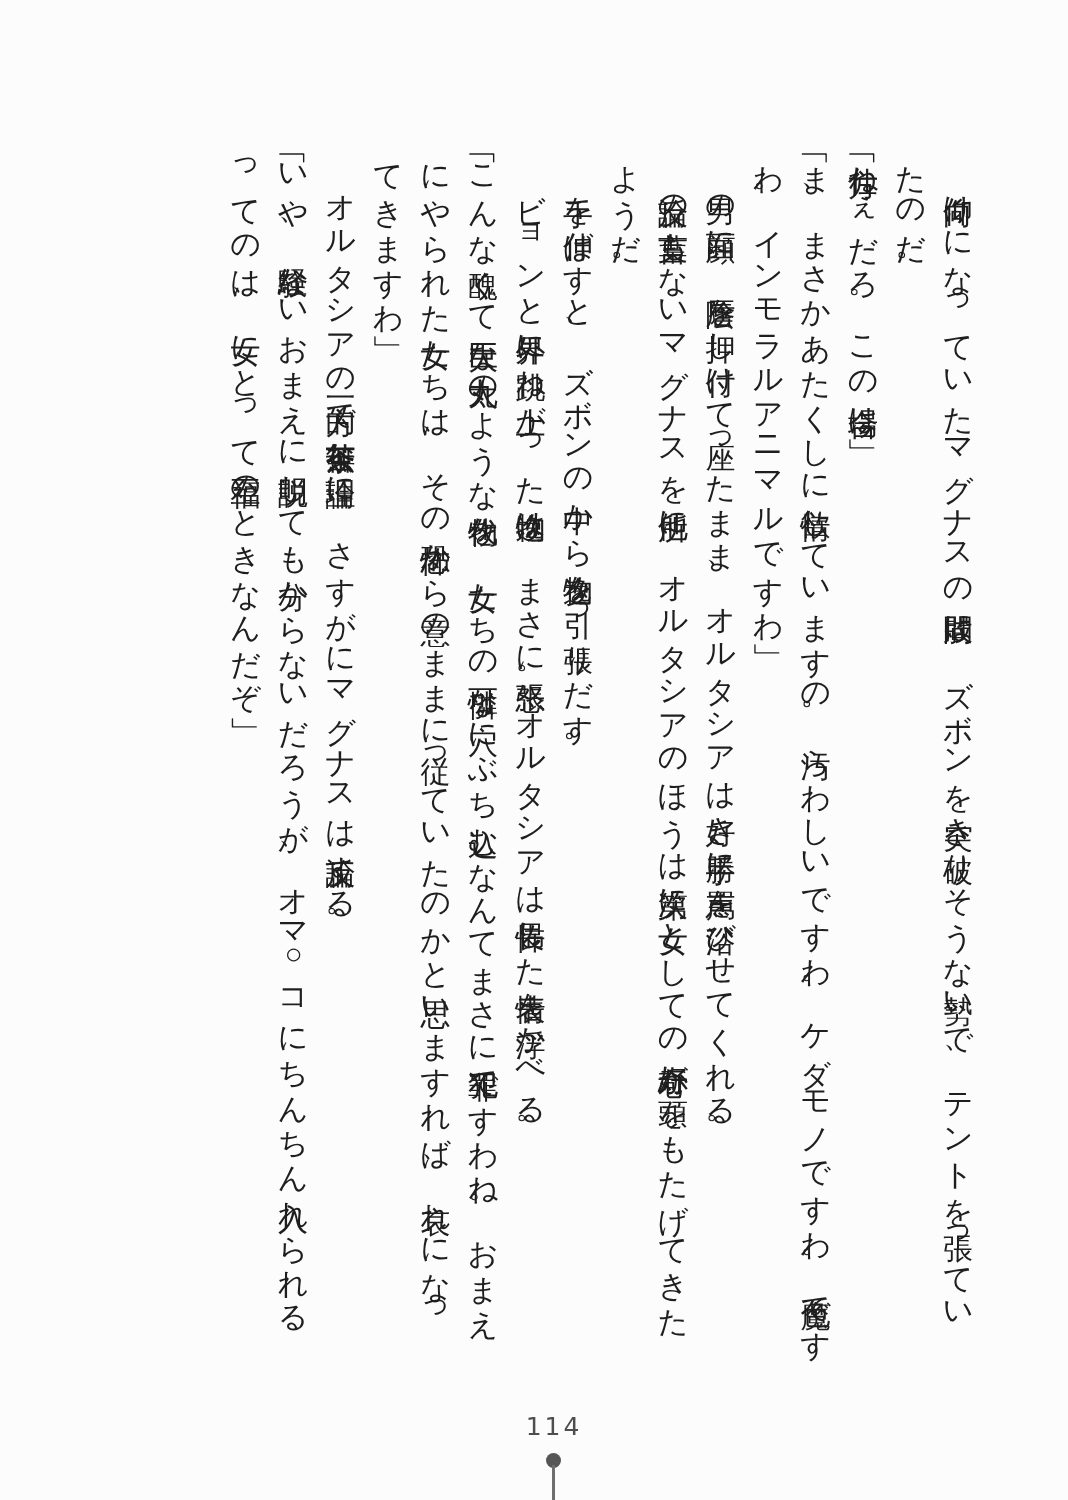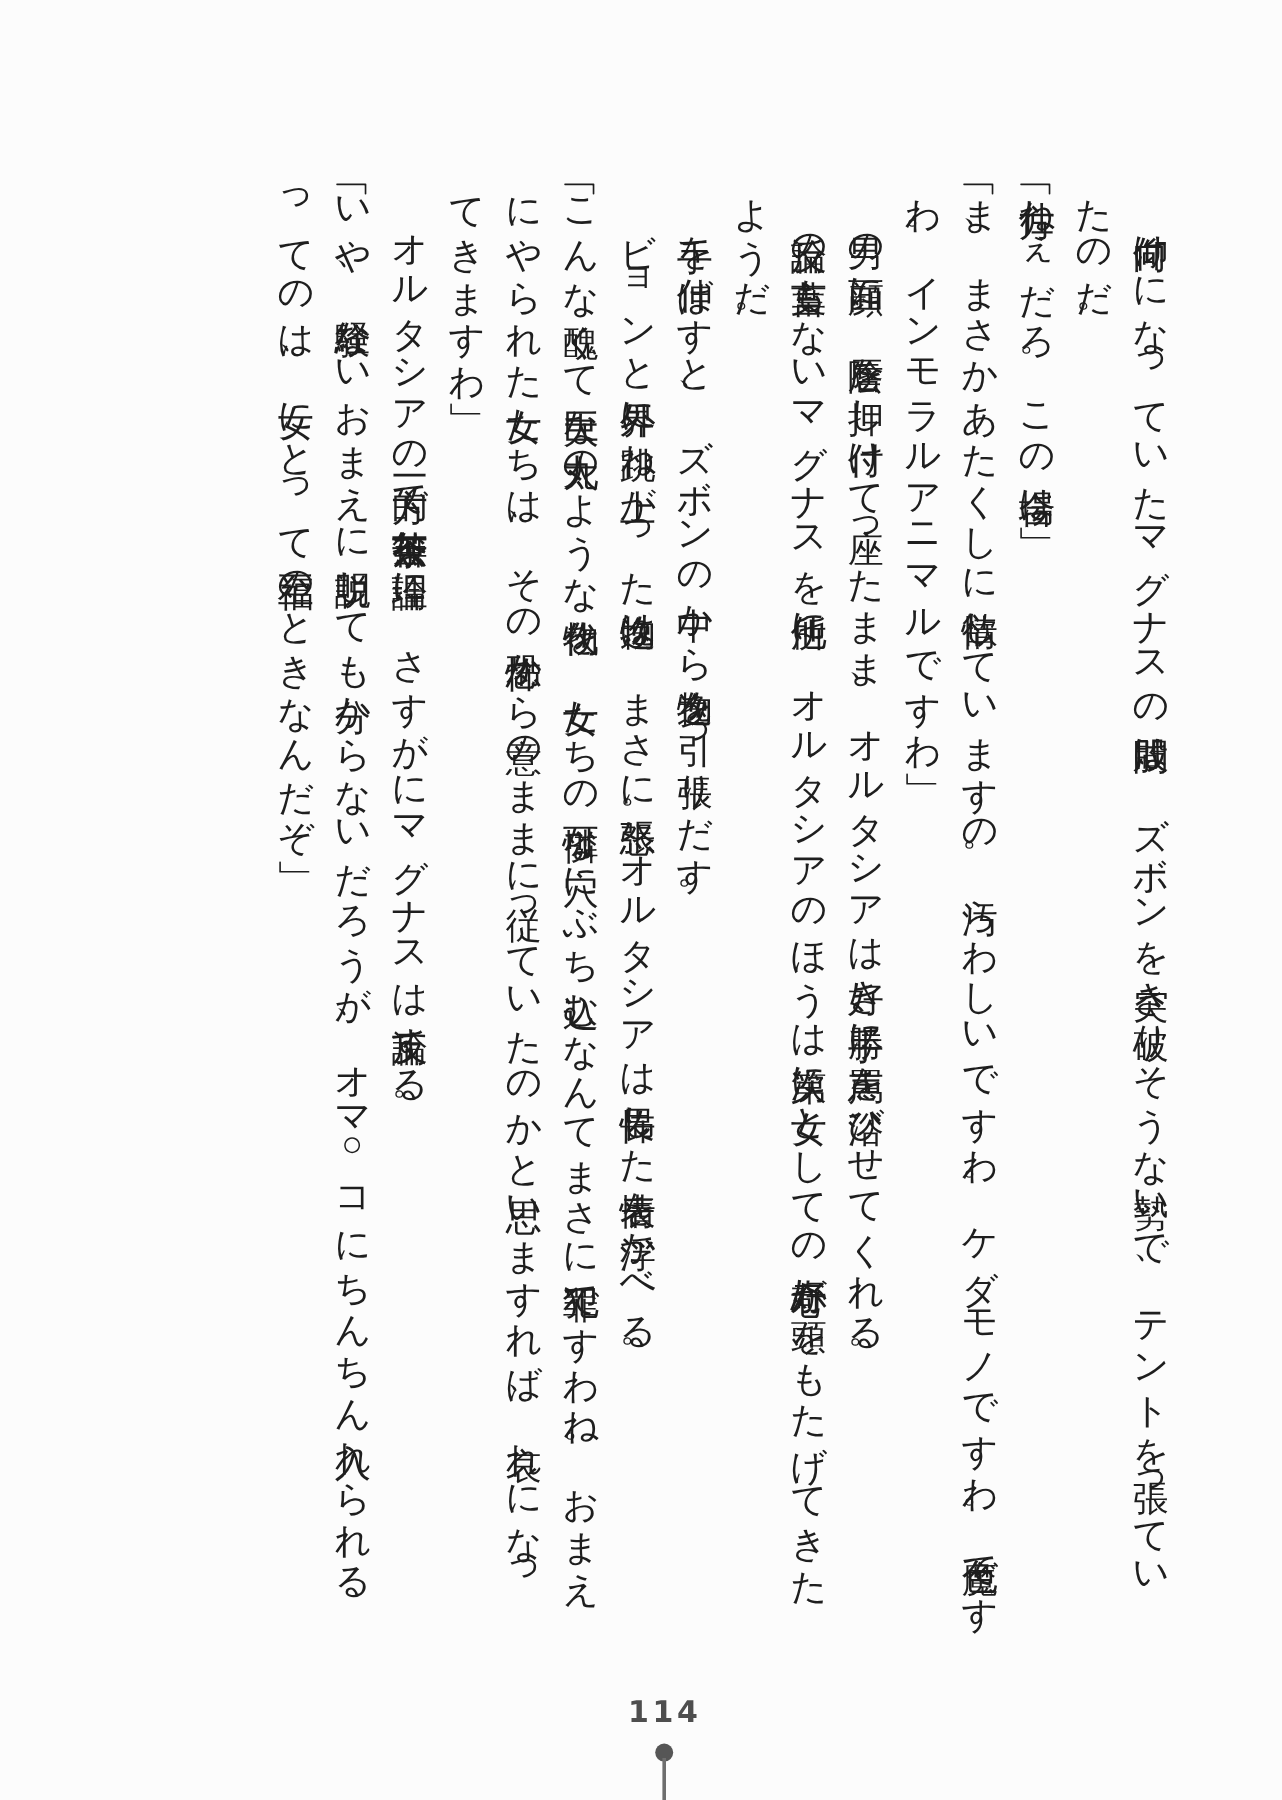--- a/index.html
+++ b/index.html
@@ -39,21 +39,20 @@
   .folio {
     position: absolute;
     top: 1412px;
     left: 454px;
     width: 200px;
     text-align: center;
     font-family: "DejaVu Sans", sans-serif;
     font-size: 25px;
     letter-spacing: 3px;
     color: #4e4e4e;
-    font-weight: bold;
   }
   .marker-dot {
     position: absolute;
     left: 546px;
     top: 1453px;
     width: 15px;
     height: 15px;
     border-radius: 50%;
     background: #565656;
   }

